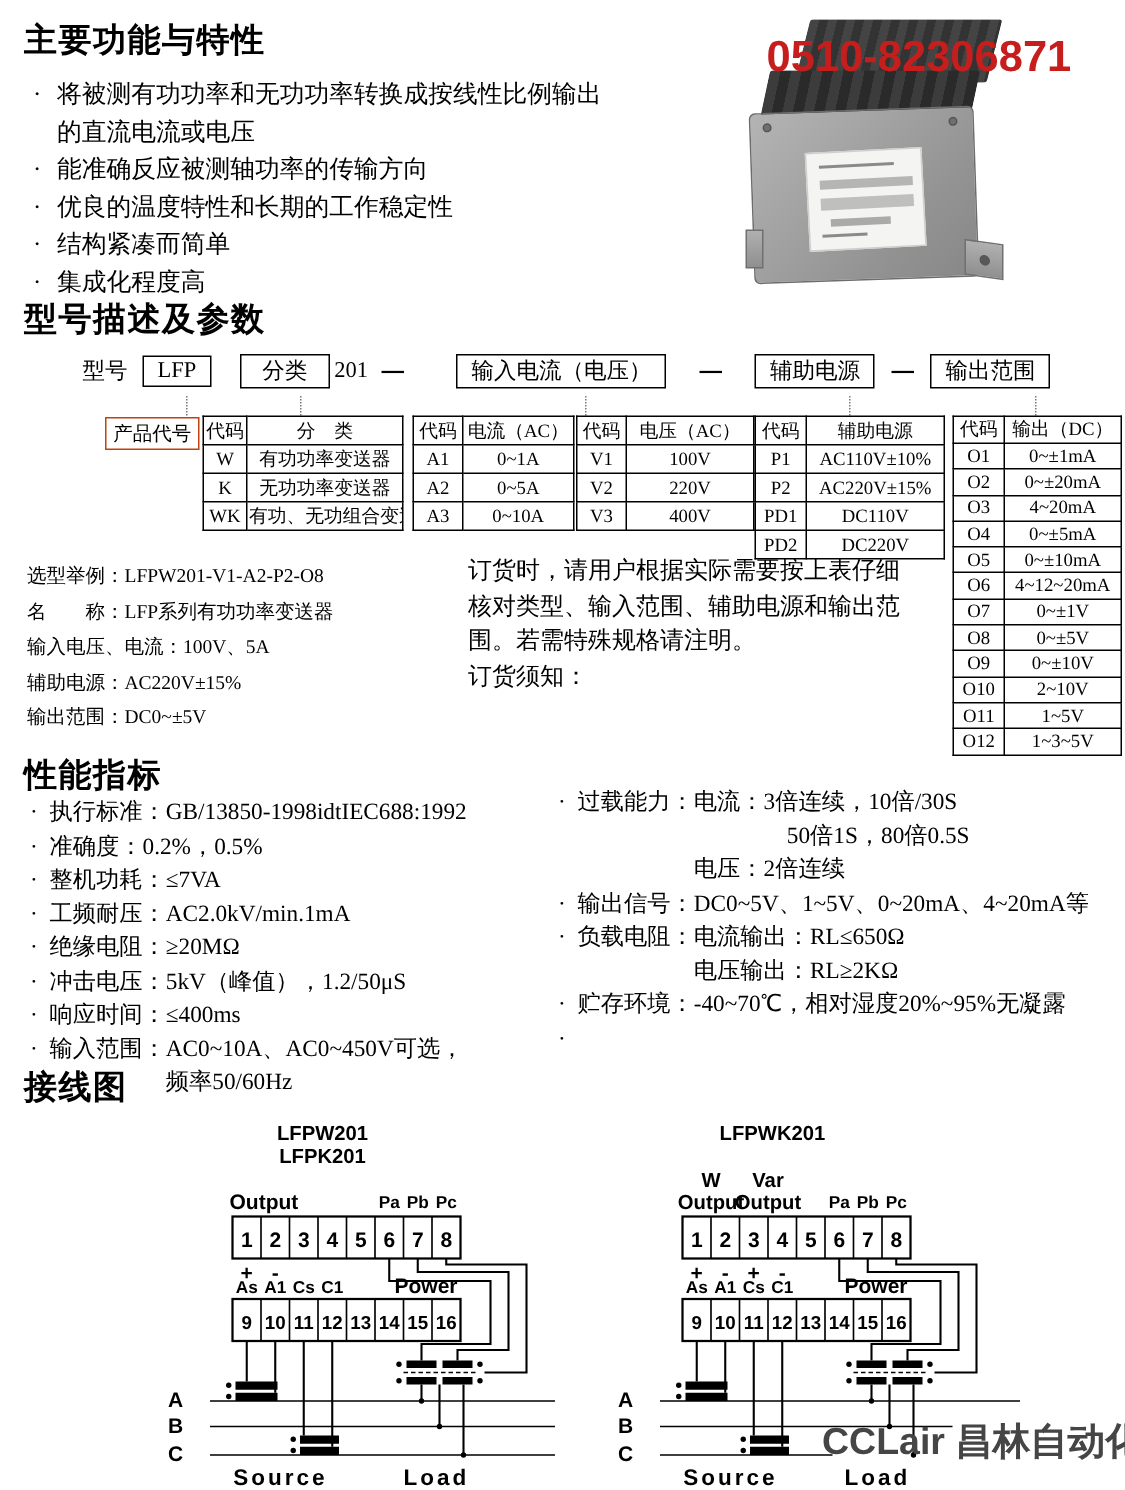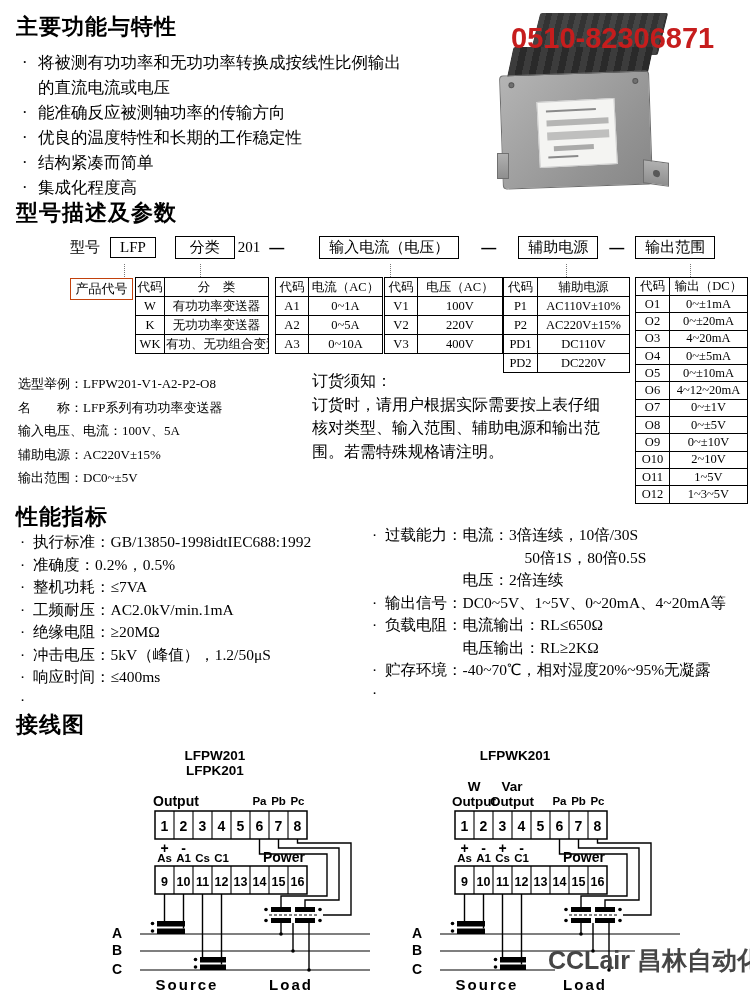--- a/index.html
+++ b/index.html
@@ -102,21 +102,21 @@
     </div>
   </div>
   <div class="abs flange" style="left:146px; top:158px; width:26px; height:24px; transform:skewY(8deg);">
     <div class="hole" style="left:9px; top:8px;"></div>
   </div>
   <div class="abs flange" style="left:0px; top:150px; width:12px; height:26px;"></div>
 </div>
 <div class="abs phone" style="left:511px; top:22px;">0510-82306871</div>
 
 <div class="abs h1" style="left:16px; top:198px;">型号描述及参数</div>
-<div class="abs model-row" style="left:70px; top:236px;">
+<div class="abs model-row" style="left:55px; top:236px;">
   <span>型号</span>
   <span class="mbox" style="margin-left:10px;">LFP</span>
   <span class="mbox" style="margin-left:19px; padding:1px 14px;">分类</span>
   <span style="margin-left:3px;">201</span>
   <span class="mdash" style="margin:0 9px;">—</span>
   <span class="mbox" style="margin-left:26px;">输入电流（电压）</span>
   <span class="mdash" style="margin:0 22px;">—</span>
   <span class="mbox">辅助电源</span>
   <span class="mdash" style="margin:0 11px;">—</span>
   <span class="mbox">输出范围</span>
@@ -291,24 +291,24 @@
 
 <div class="abs" style="left:18px; top:372px; width:300px;">
     <div class="sel-line"><span class="spec-text">选型举例：LFPW201-V1-A2-P2-O8</span></div>
     <div class="sel-line"><span class="spec-text">名　　称：LFP系列有功功率变送器</span></div>
     <div class="sel-line"><span class="spec-text">输入电压、电流：100V、5A</span></div>
     <div class="sel-line"><span class="spec-text">辅助电源：AC220V±15%</span></div>
     <div class="sel-line"><span class="spec-text">输出范围：DC0~±5V</span></div>
   </div>
 
 <div class="abs" style="left:312px; top:369px; width:335px;">
-  <div class="ord">订货须知：</div>
   <div class="ord">订货时，请用户根据实际需要按上表仔细
 核对类型、输入范围、辅助电源和输出范
 围。若需特殊规格请注明。</div>
+  <div class="ord">订货须知：</div>
 </div>
 
 <div class="abs h1" style="left:16px; top:502px;">性能指标</div>
 <div class="abs" style="left:20px; top:531px; width:352px;">
     <div class="spec-line">
       <span class="bullet">·</span>
       <span class="spec-text">执行标准：GB/13850-1998idtIEC688:1992</span>
     </div>
     <div class="spec-line">
       <span class="bullet">·</span>
@@ -329,20 +329,22 @@
     <div class="spec-line">
       <span class="bullet">·</span>
       <span class="spec-text">冲击电压：5kV（峰值），1.2/50μS</span>
     </div>
     <div class="spec-line">
       <span class="bullet">·</span>
       <span class="spec-text">响应时间：≤400ms</span>
     </div>
     <div class="spec-line">
       <span class="bullet">·</span>
+      <span class="spec-text">输入范围：AC0~10A、AC0~450V可选，
+　　　　　频率50/60Hz</span>
     </div>
   </div>
 <div class="abs" style="left:372px; top:524px; width:378px;">
     <div class="spec-line">
       <span class="bullet">·</span>
       <span class="spec-text">过载能力：电流：3倍连续，10倍/30S
 　　　　　　　　　50倍1S，80倍0.5S
 　　　　　电压：2倍连续</span>
     </div>
     <div class="spec-line">

